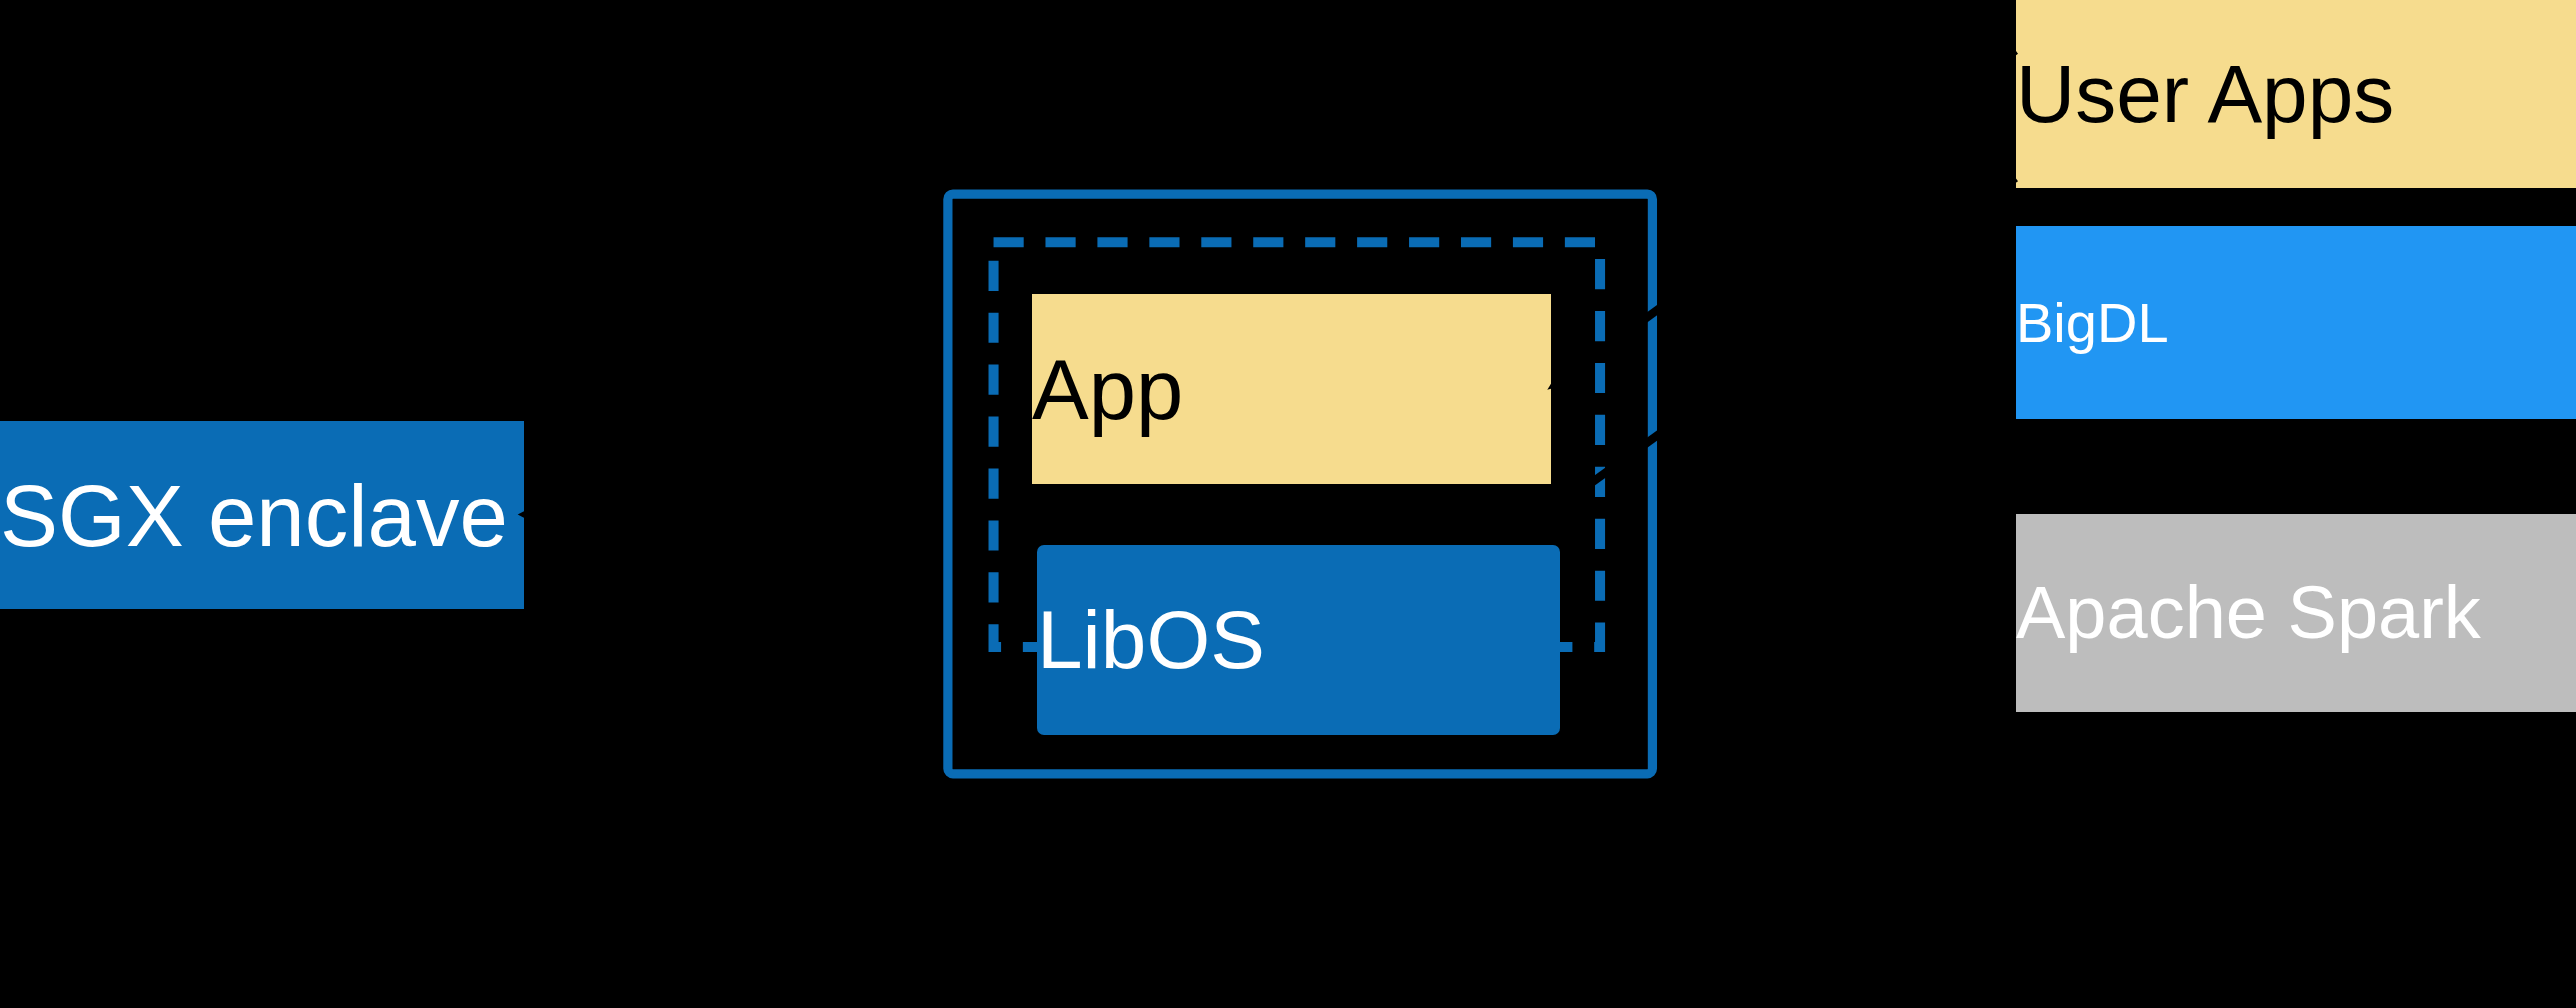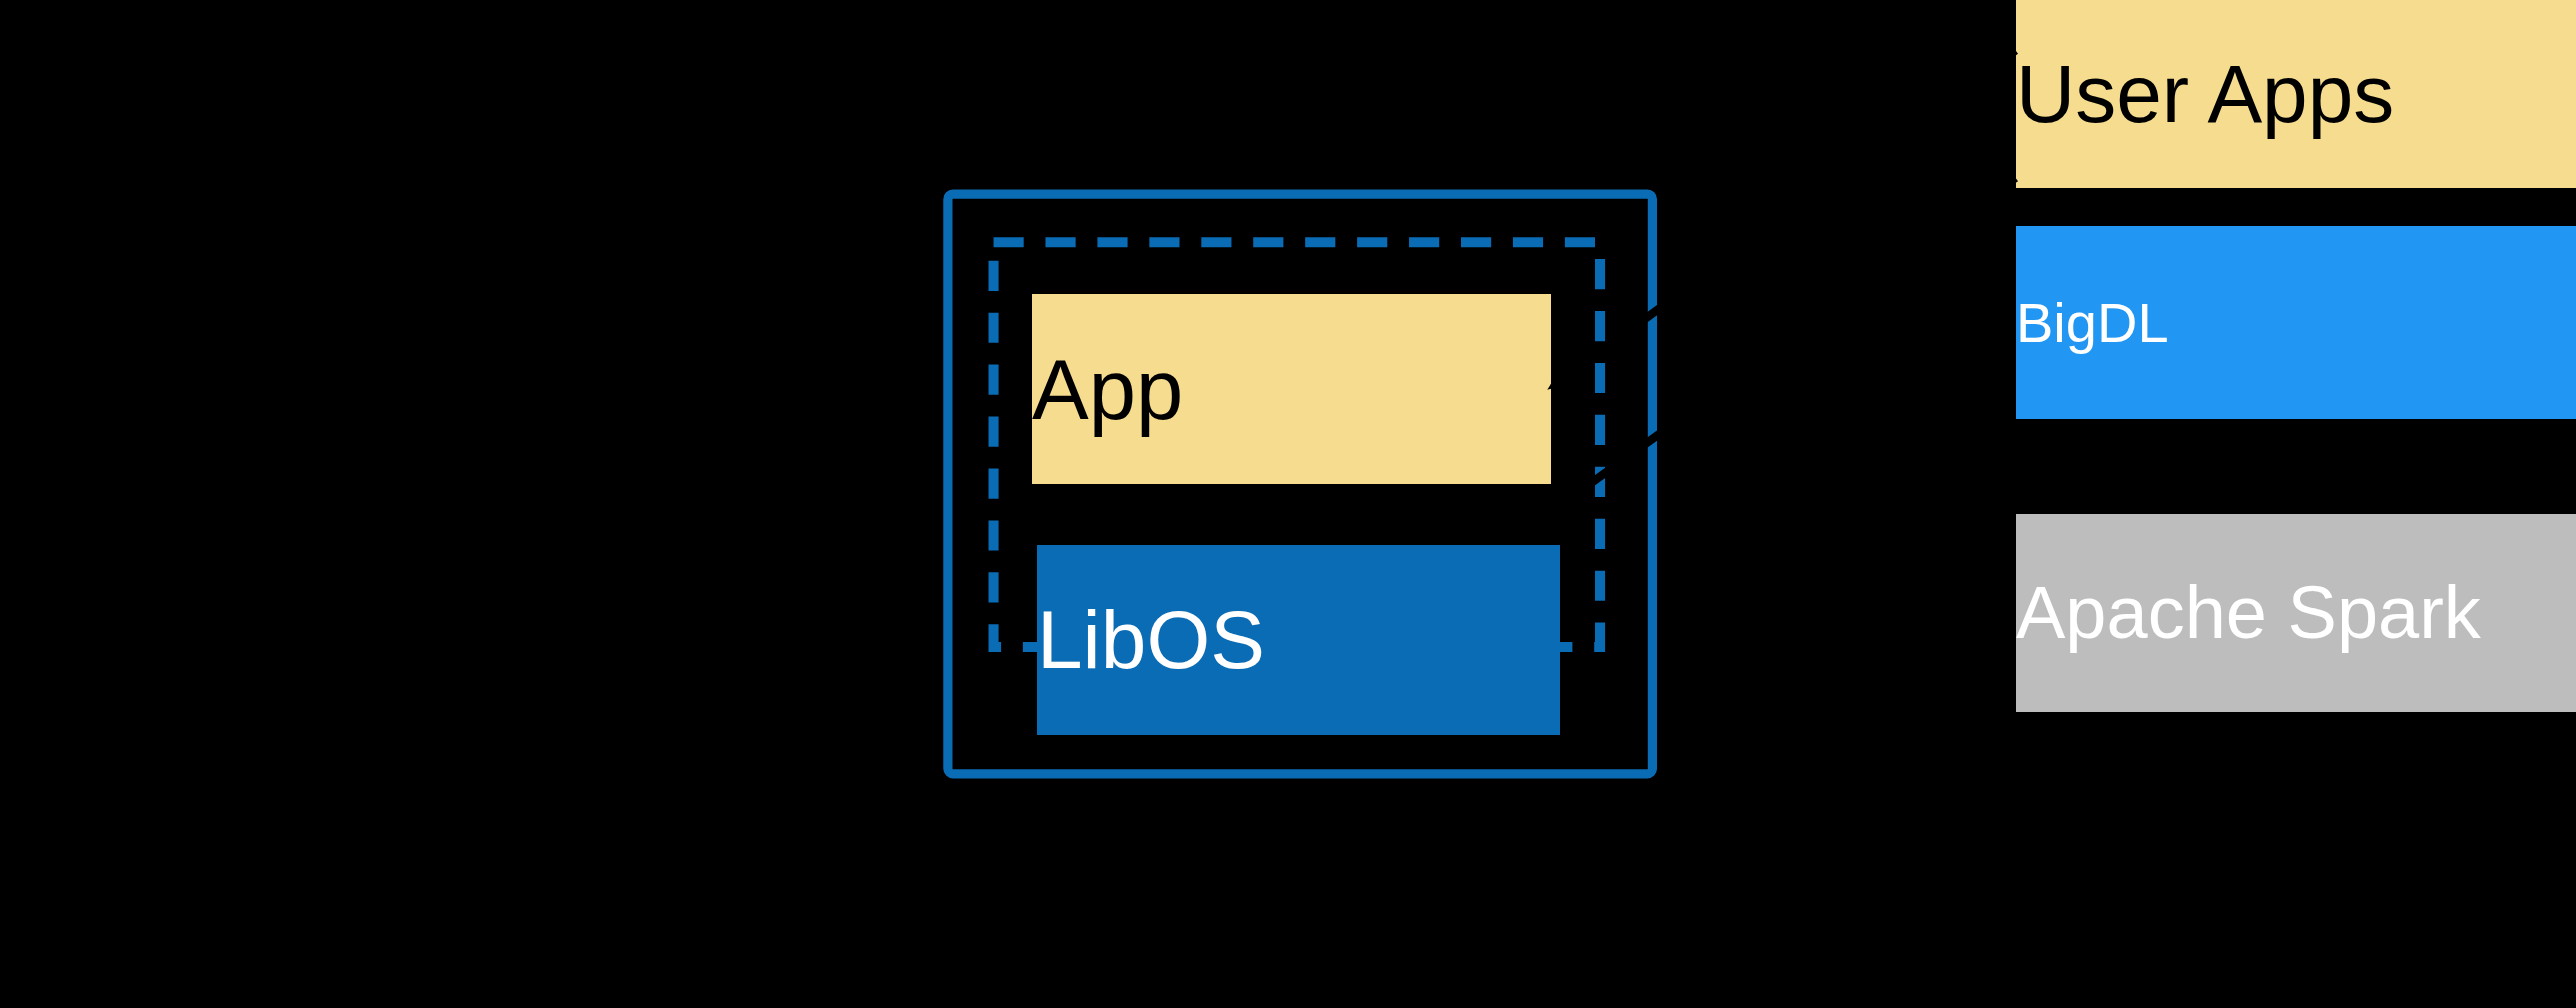--- a/index.html
+++ b/index.html
@@ -19,21 +19,21 @@
     line-height:1; white-space:nowrap;
   }
   
   .sgx{left:0; top:502; width:524px; height:188px; background:var(--intel-blue);
        color:var(--text-light); font-size:87px;}
   .sgx{top:421px;}
   
   .app{left:1032px; top:294px; width:519px; height:190px; background:var(--app-yellow);
        color:var(--text-dark); font-size:85px;}
   .libos{left:1037px; top:545px; width:523px; height:190px; background:var(--intel-blue);
-       color:var(--text-light); font-size:82px;}
+       color:var(--text-light); font-size:82px;border-radius:7px;}
   
   .os{left:948px; top:818px; width:705px; height:191px; background:var(--os-gray);
       color:var(--text-light); font-size:75px; font-weight:700;}
   
   .userapps{left:2016px; top:0px; width:560px; height:188px; background:var(--app-yellow);
       color:var(--text-dark); font-size:82px;}
   .bigdl{left:2016px; top:226px; width:560px; height:193px; background:var(--bigdl-blue);
       color:var(--text-light); font-size:56px;}
   .spark{left:2016px; top:472px; width:560px; height:198px; background:var(--spark-gray);
       color:var(--text-light); font-size:74px;margin-top:42px;}
@@ -45,20 +45,23 @@
 </head>
 <body>
 
 <div class="canvas">
 
   <svg class="svg-layer layer-outlines" viewBox="0 0 3075 1204">
     <rect x="1131.5" y="231.5" width="841" height="692" rx="6" fill="none" stroke="var(--intel-blue)" stroke-width="11"></rect>
     <rect x="1186" y="289" width="724" height="483" fill="none" stroke="var(--intel-blue)" stroke-width="12" stroke-dasharray="36 26"></rect>
   </svg>
 
+  <div class="box sgx">
+    <span>SGX enclave</span>
+  </div>
 
   <div class="box app">
     <span>App</span>
   </div>
 
   <div class="box libos">
     <span>LibOS</span>
   </div>
 
 

